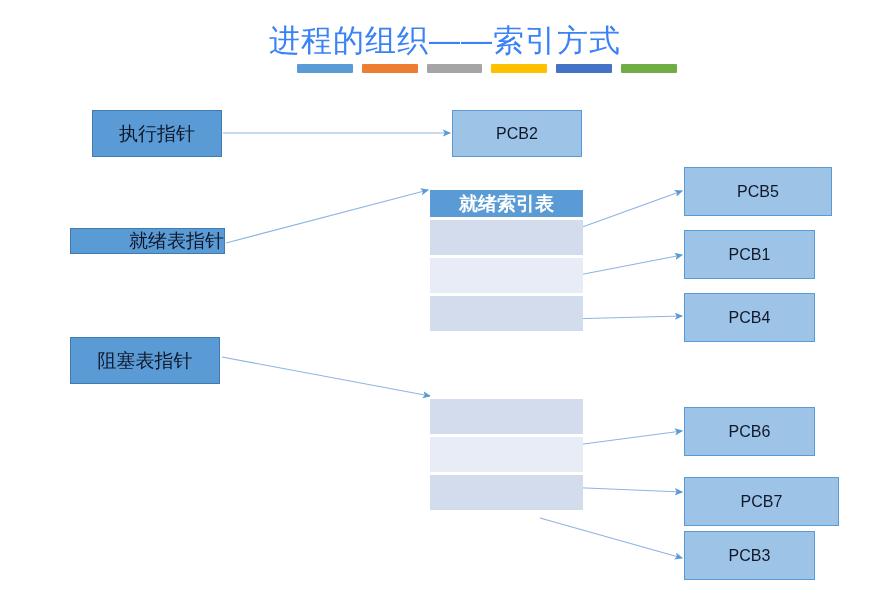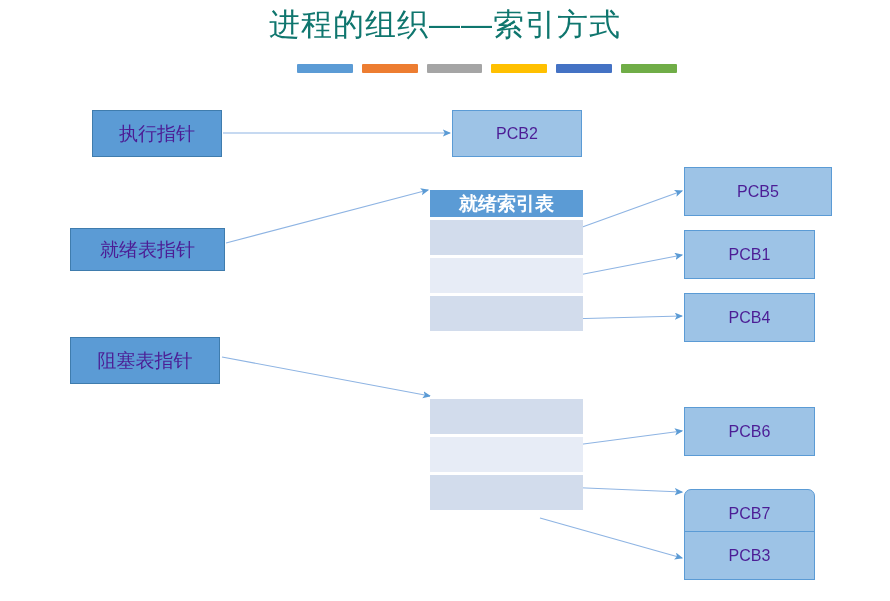--- a/index.html
+++ b/index.html
@@ -14,25 +14,25 @@
     position: relative;
     width: 890px;
     height: 601px;
     background: #ffffff;
     overflow: hidden;
   }
   
   .title {
     position: absolute;
     left: 0;
-    top: 4px;
+    top: 20px;
     width: 890px;
     text-align: center;
     font-size: 31px;
-    color: #0f766e;
+    color: #3b82f6;
     letter-spacing: 1px;
     white-space: nowrap;
   }
   .rule-wrap {
     position: absolute;
     left: 297px;
     top: 64px;
     width: 380px;
     height: 9px;
     display: flex;
@@ -43,21 +43,21 @@
     height: 9px;
     border-radius: 1px;
   }
   
   .box {
     position: absolute;
     box-sizing: border-box;
     display: flex;
     align-items: center;
     justify-content: center;
-    color: #4c1d95;
+    color: #0f172a;
     white-space: nowrap;
   }
   .ptr-box {
     background: #5b9bd5;
     border: 1px solid #3f7cad;
     font-size: 19px;
   }
   .pcb-box {
     background: #9dc3e6;
     border: 1px solid #5b9bd5;
@@ -127,21 +127,21 @@
         <line x1="538" y1="450" x2="682" y2="431" stroke="#8eb4e3" stroke-width="1.2" marker-end="url(#arrowhead)"></line>
         <line x1="538" y1="486" x2="682" y2="492" stroke="#8eb4e3" stroke-width="1.2" marker-end="url(#arrowhead)"></line>
         <line x1="540" y1="518" x2="682" y2="558" stroke="#8eb4e3" stroke-width="1.2" marker-end="url(#arrowhead)"></line>
       </g>
   </svg>
 
   <div id="pointer-layer">
       <div class="box ptr-box" style="left: 92px; top: 110px; width: 130px; height: 47px;">
         <span>执行指针</span>
       </div>
-      <div class="box ptr-box" style="left: 70px; top: 228px; width: 155px; height: 43px;">
+      <div class="box ptr-box" style="left: 70px; top: 228px; width: 155px; height: 26px; justify-content: flex-end;">
         <span>就绪表指针</span>
       </div>
       <div class="box ptr-box" style="left: 70px; top: 337px; width: 150px; height: 47px;">
         <span>阻塞表指针</span>
       </div>
     </div>
   <div id="table-layer">
       <div class="index-table" style="left: 430px; top: 190px; width: 153px;">
         <div class="index-head" style="height: 27px;">就绪索引表</div>
         <div class="index-gap"></div>
@@ -169,21 +169,21 @@
       </div>
       <div class="box pcb-box" style="left: 684px; top: 230px; width: 131px; height: 49px;">
         <span>PCB1</span>
       </div>
       <div class="box pcb-box" style="left: 684px; top: 293px; width: 131px; height: 49px;">
         <span>PCB4</span>
       </div>
       <div class="box pcb-box" style="left: 684px; top: 407px; width: 131px; height: 49px;">
         <span>PCB6</span>
       </div>
-      <div class="box pcb-box" style="left: 684px; top: 489px; width: 131px; height: 49px; border-radius: 7px;">
+      <div class="box pcb-box" style="left: 684px; top: 477px; width: 155px; height: 49px;">
         <span>PCB7</span>
       </div>
       <div class="box pcb-box" style="left: 684px; top: 531px; width: 131px; height: 49px;">
         <span>PCB3</span>
       </div>
     </div>
 
 </div>
 
 </body></html>

